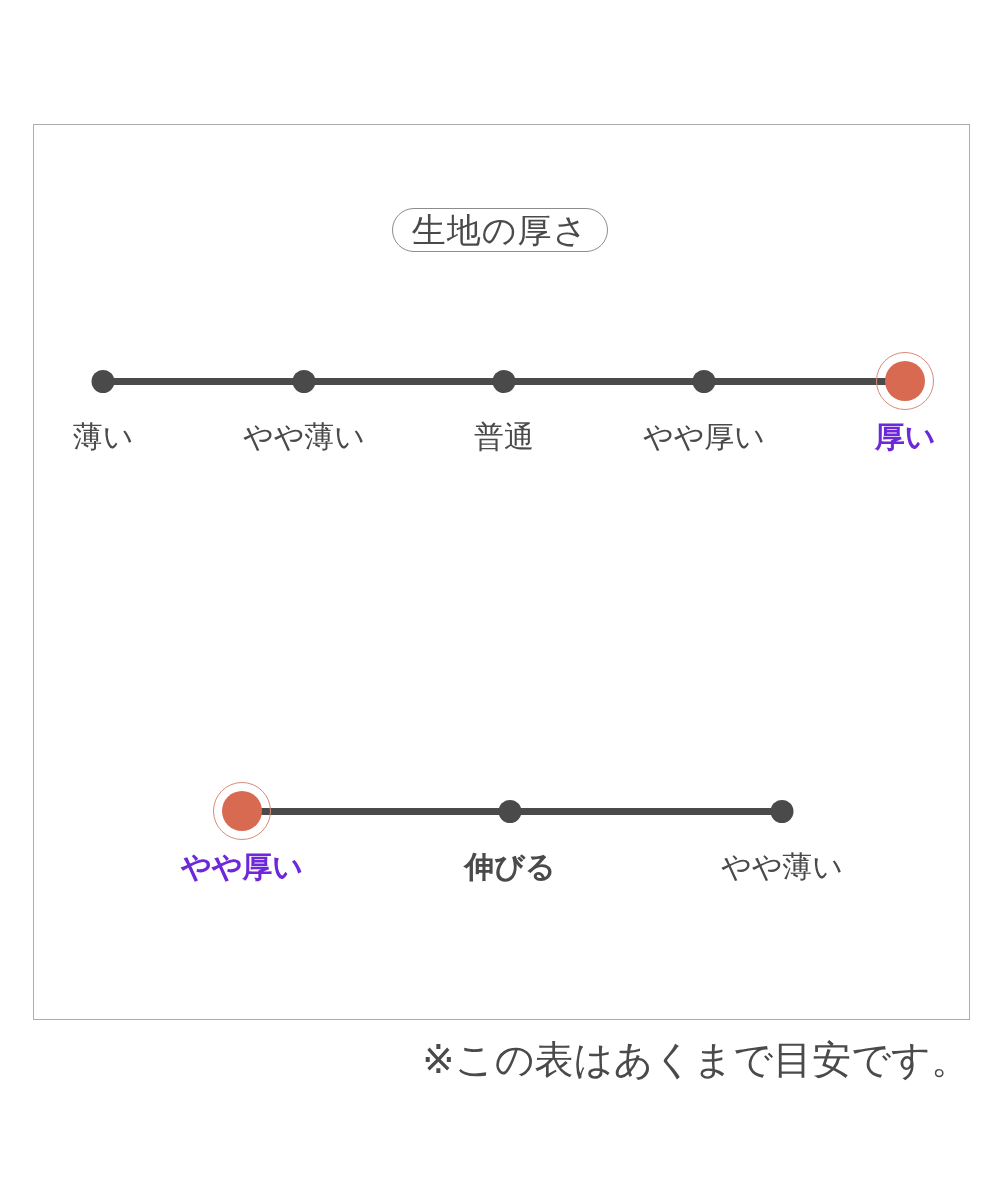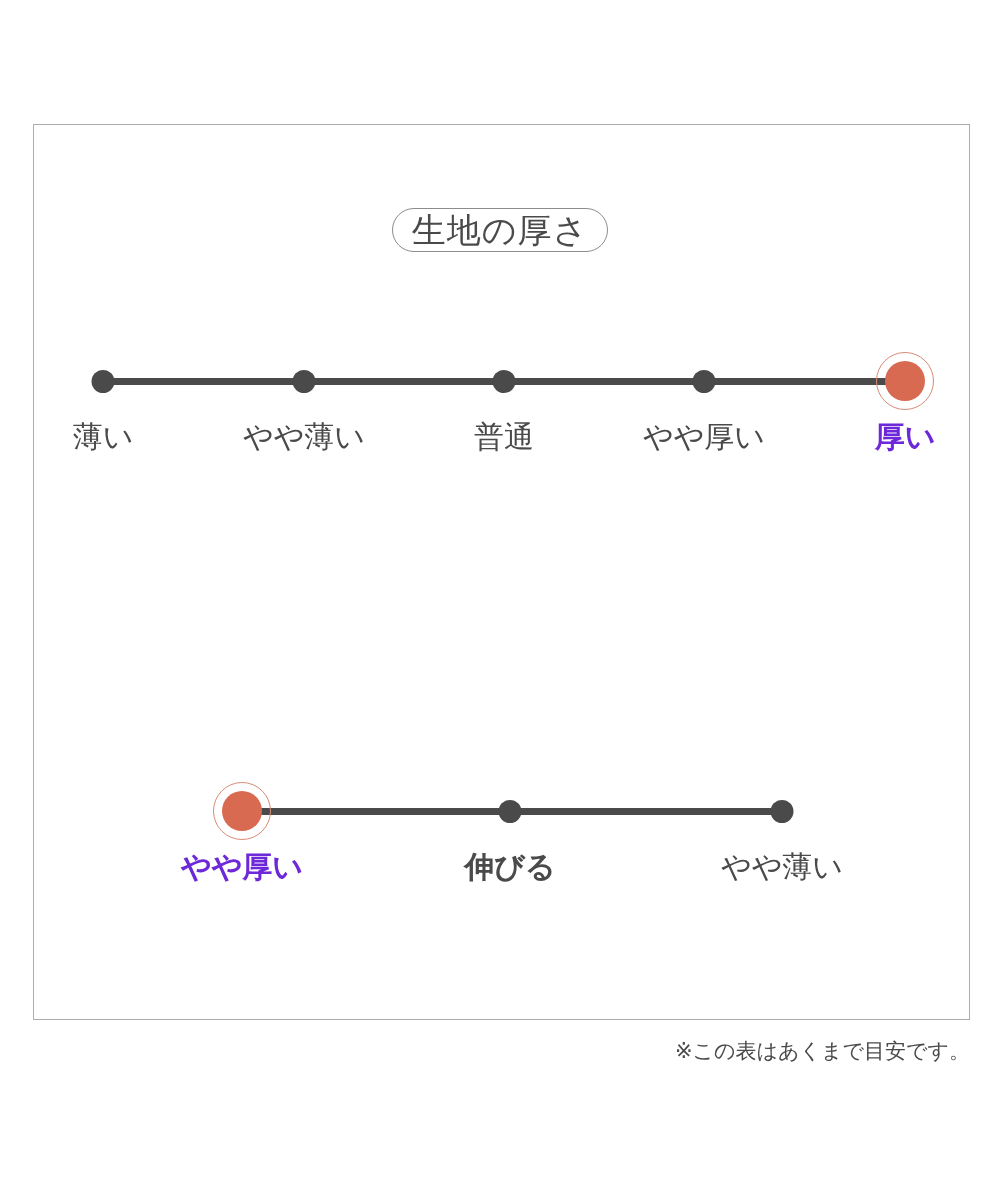--- a/index.html
+++ b/index.html
@@ -126,21 +126,21 @@
   .tick-label.active {
     font-weight: bold;
     color: #6d28d9;
   }
 
   
   .footnote {
     position: absolute;
     right: 30px;
     top: 1040px;
-    font-size: 21px;
+    font-size: 39px;
     line-height: 1;
     color: #4a4a4a;
     white-space: nowrap;
   }
 </style>
 </head>
 <body>
 
 <div id="stage">
 

